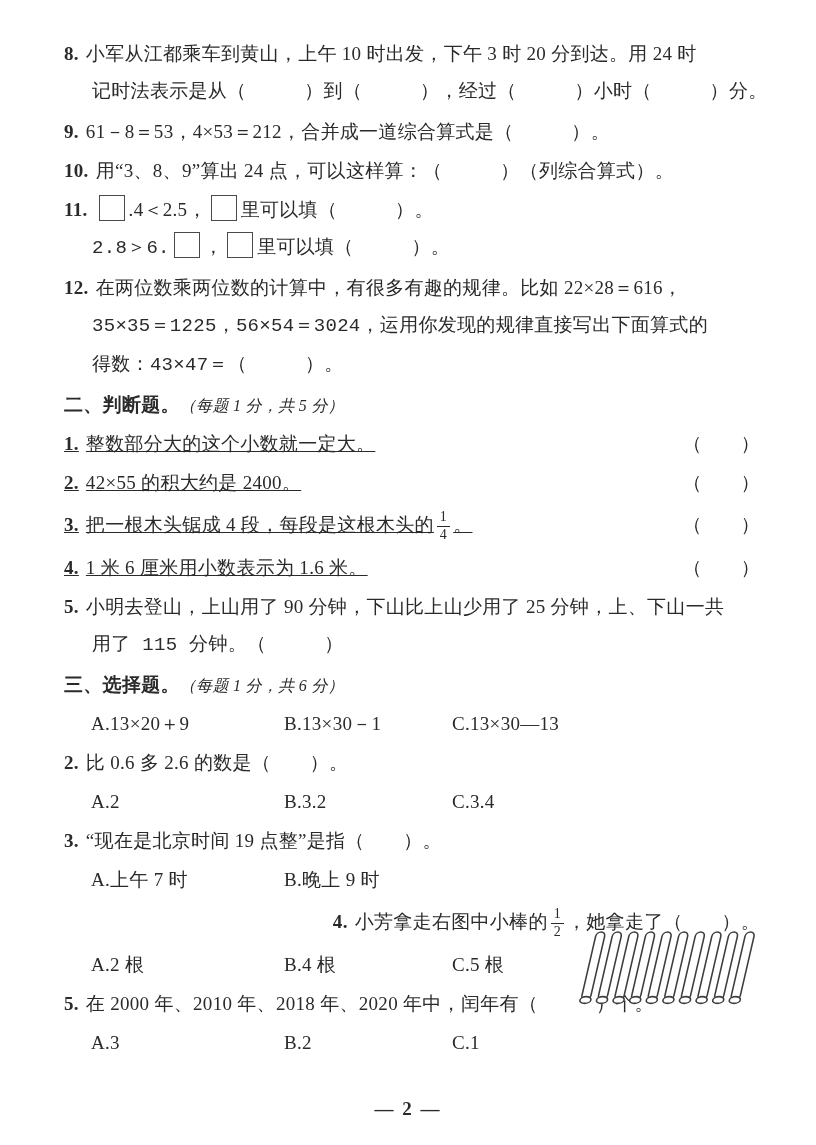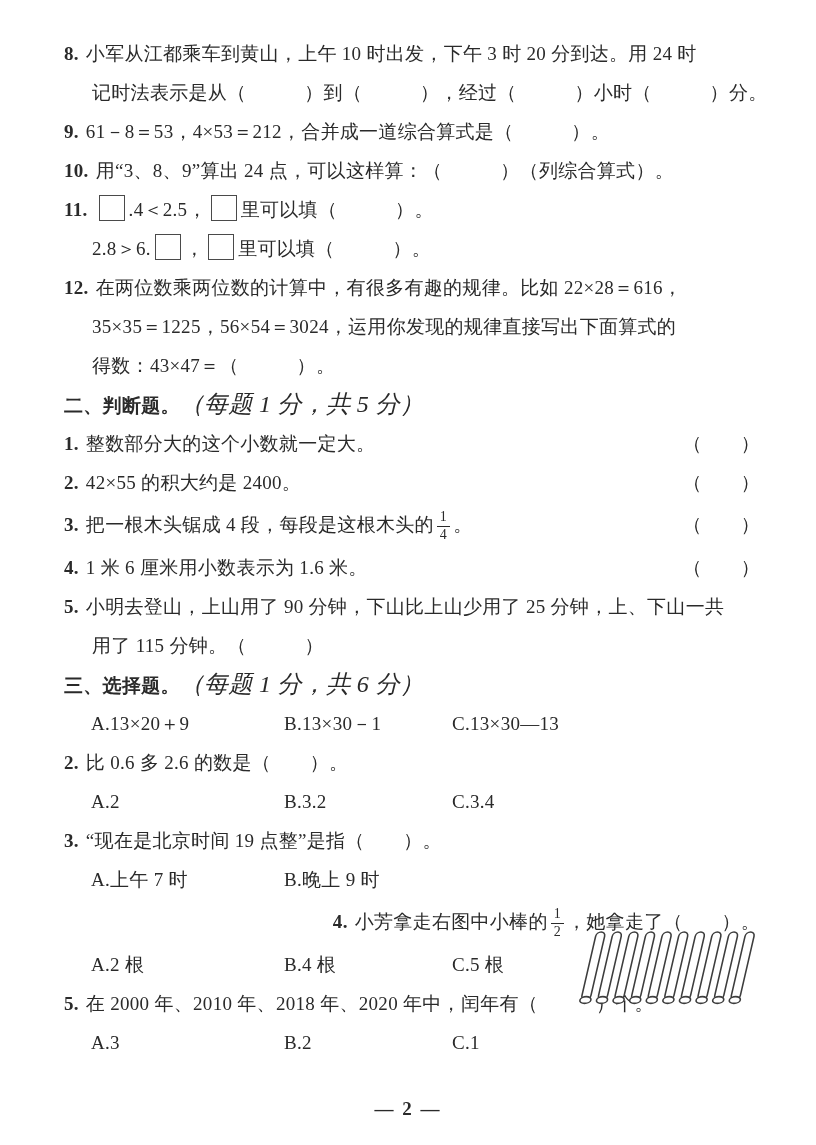--- a/index.html
+++ b/index.html
@@ -8,26 +8,26 @@
     font-family:"Liberation Serif","DejaVu Serif",serif;
     color:#2a2a2a;
   }
   .page{
     position:relative;width:816px;height:1145px;box-sizing:border-box;
     padding:34px 56px 16px 64px;
     font-size:19px;letter-spacing:0.3px;
   }
   .line{height:39px;line-height:39px;white-space:nowrap;}
   .line.tall{height:46px;line-height:46px;text-align:right;}
-  .indent{padding-left:28px;}
+  .indent{padding-left:28px;font-family:Liberation Mono, monospace;}
   .qno{font-weight:bold;margin-right:7px;}
   .sec{font-family:"Liberation Sans","DejaVu Sans",sans-serif;font-weight:bold;font-size:19px;}
-  .sec .sub{font-family:"Liberation Serif","DejaVu Serif",serif;font-weight:normal;font-style:italic;font-size:24px;text-align:right;}
+  .sec .sub{font-family:"Liberation Serif","DejaVu Serif",serif;font-weight:normal;font-style:italic;font-size:16px;text-align:right;}
   .jrow{display:flex;justify-content:space-between;}
-  .jrow .jleft{white-space:nowrap;}
+  .jrow .jleft{white-space:nowrap;text-decoration:underline;}
   .jrow .jparen{white-space:nowrap;}
   .opts{display:flex;padding-left:27px;align-items:center;}
   .opt-a{width:193px;}
   .opt-b{width:168px;}
   .opt-c{flex:1;}
   .box{
     display:inline-block;width:24px;height:24px;border:1.3px solid #4a4a4a;
     vertical-align:-5px;margin:0 4px;background:#fff;
   }
   .frac{

